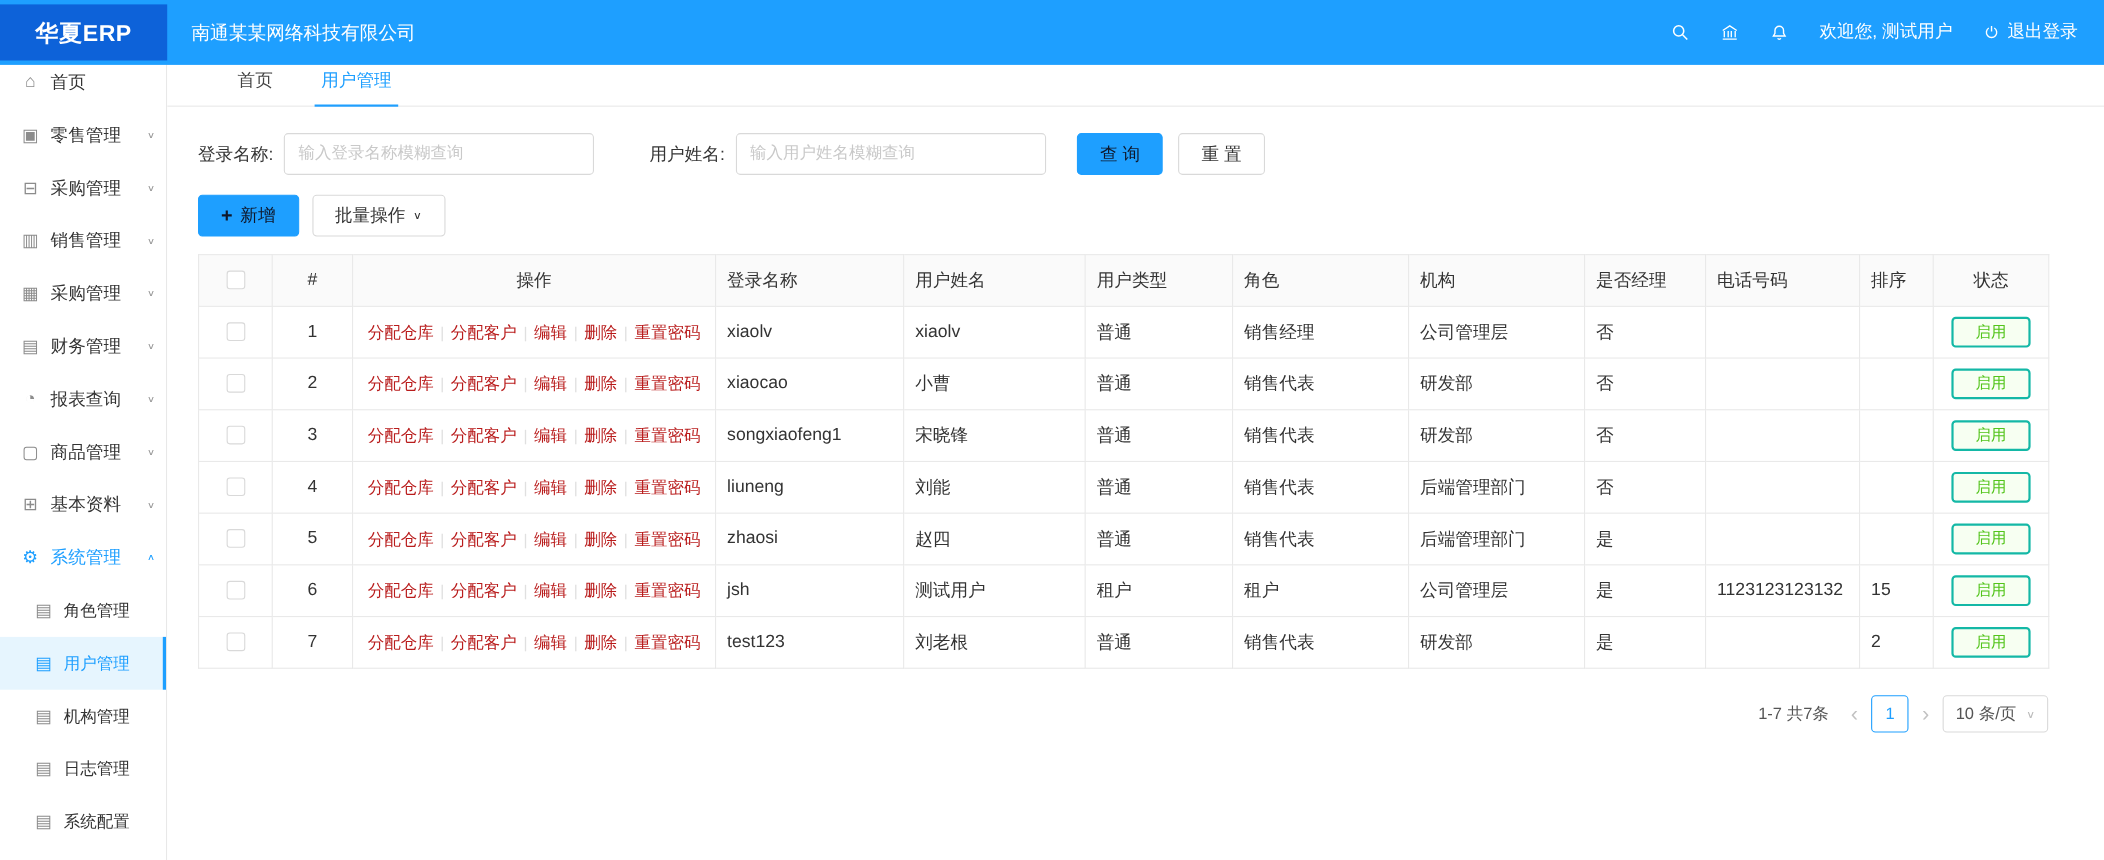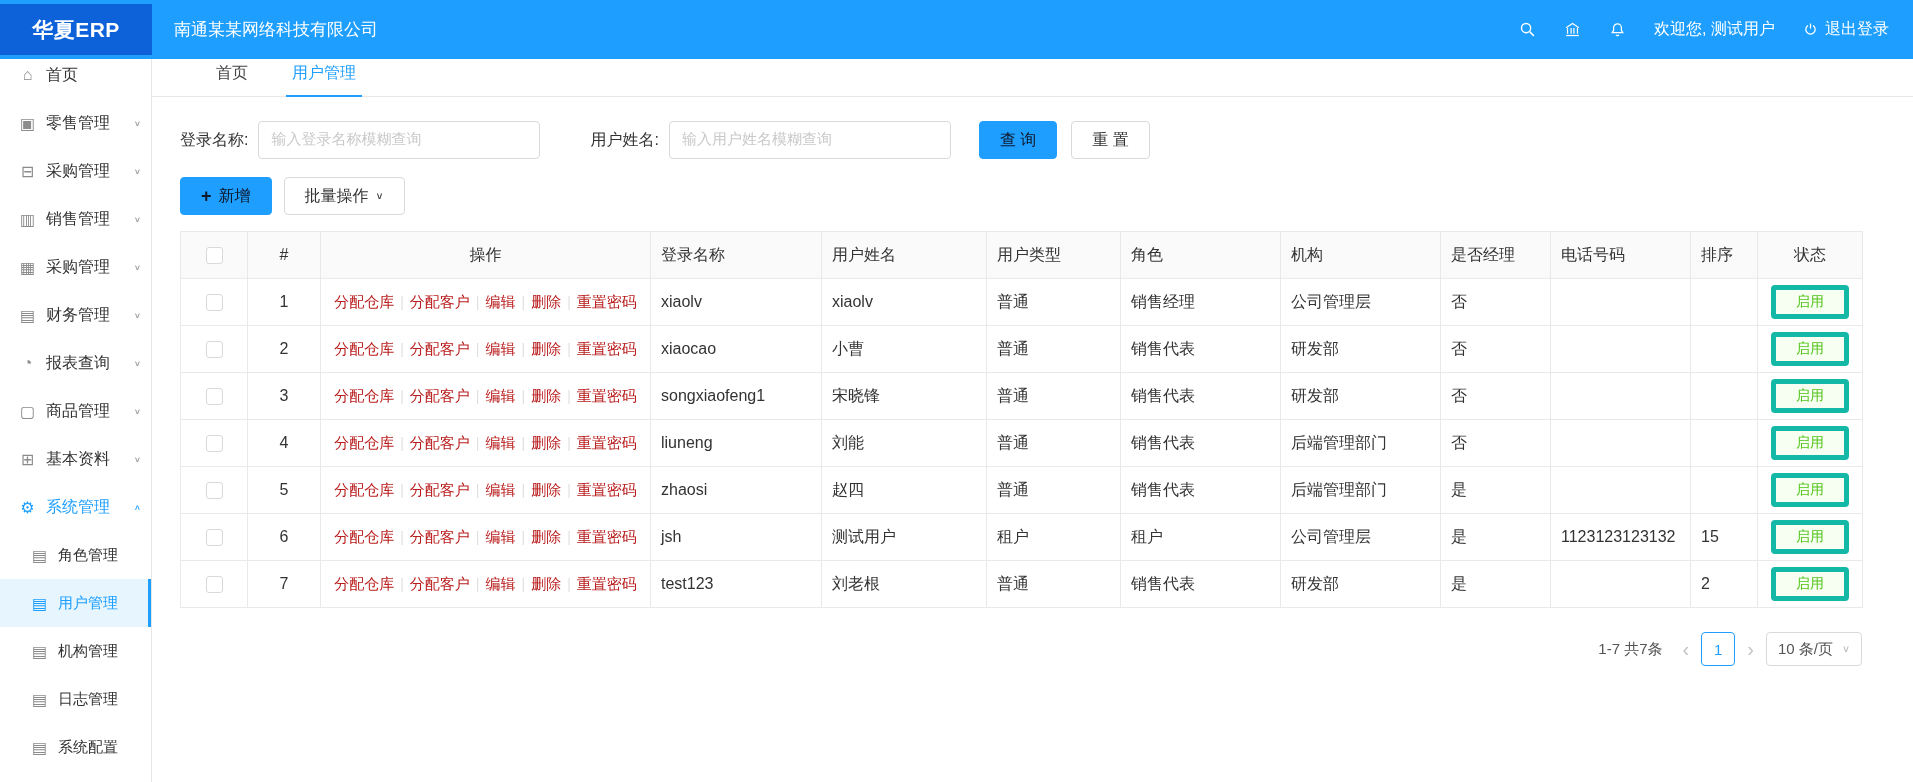--- a/index.html
+++ b/index.html
@@ -52,21 +52,21 @@
 
   
   .grid{width:1682px;border-collapse:collapse;table-layout:fixed;font-size:16px;color:#333}
   .grid th,.grid td{border:1px solid #e9e9e9;height:47px;padding:0 10px;text-align:left;font-weight:normal;overflow:hidden;white-space:nowrap}
   .grid th{background:#fafafa;color:#333}
   .grid .c{text-align:center}
   .checkbox{display:inline-block;width:17px;height:17px;border:1px solid #d9d9d9;border-radius:3px;background:#fff;vertical-align:middle;cursor:pointer}
   .ops{padding:0 4px}
   .op-link{color:#b91c1c;cursor:pointer;font-size:15px;text-decoration:none}
   .sep{color:#e0e0e0;margin:0 6px;font-size:14px}
-  .badge{display:inline-block;padding:3px 20px;font-size:14px;color:#52c41a;border:5px solid #14b8a6;background:#f7fff2;border-radius:4px}
+  .badge{display:inline-block;padding:3px 20px;font-size:14px;color:#52c41a;border:2px solid #14b8a6;background:#f7fff2;border-radius:4px}
 
   
   .pagination{width:1682px;display:flex;justify-content:flex-end;align-items:center;gap:10px;margin-top:24px;font-size:15px;color:#555}
   .total{margin-right:8px}
   .pg-arrow{color:#c2c2c2;font-size:20px;cursor:pointer;padding:0 2px;line-height:1}
   .pg-num{width:34px;height:34px;border:1px solid #1e9fff;color:#1e9fff;border-radius:4px;display:flex;align-items:center;justify-content:center;cursor:pointer;background:#fff}
   .pg-size{height:34px;border:1px solid #d9d9d9;border-radius:4px;display:flex;align-items:center;gap:9px;padding:0 11px;color:#555;cursor:pointer;background:#fff}
   .pg-size .caret{color:#bbb}
 </style>
 </head>

